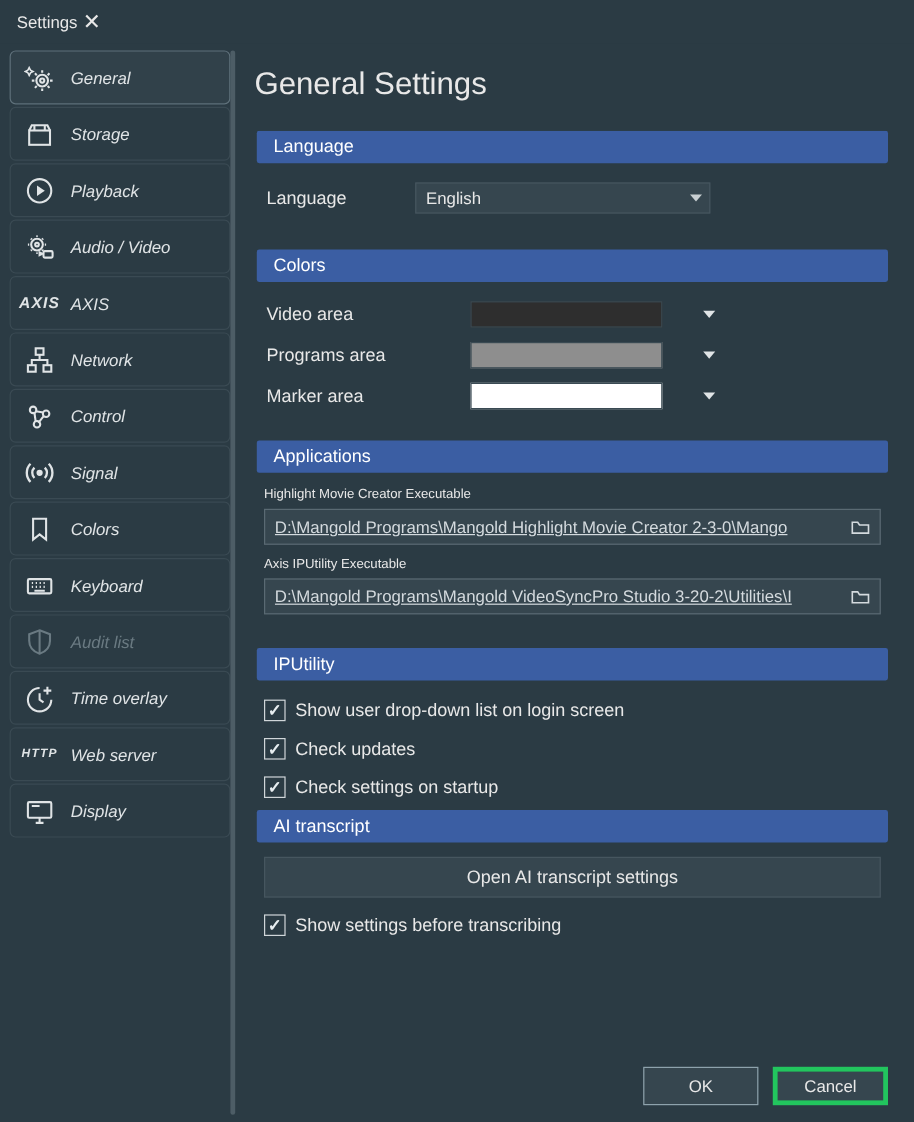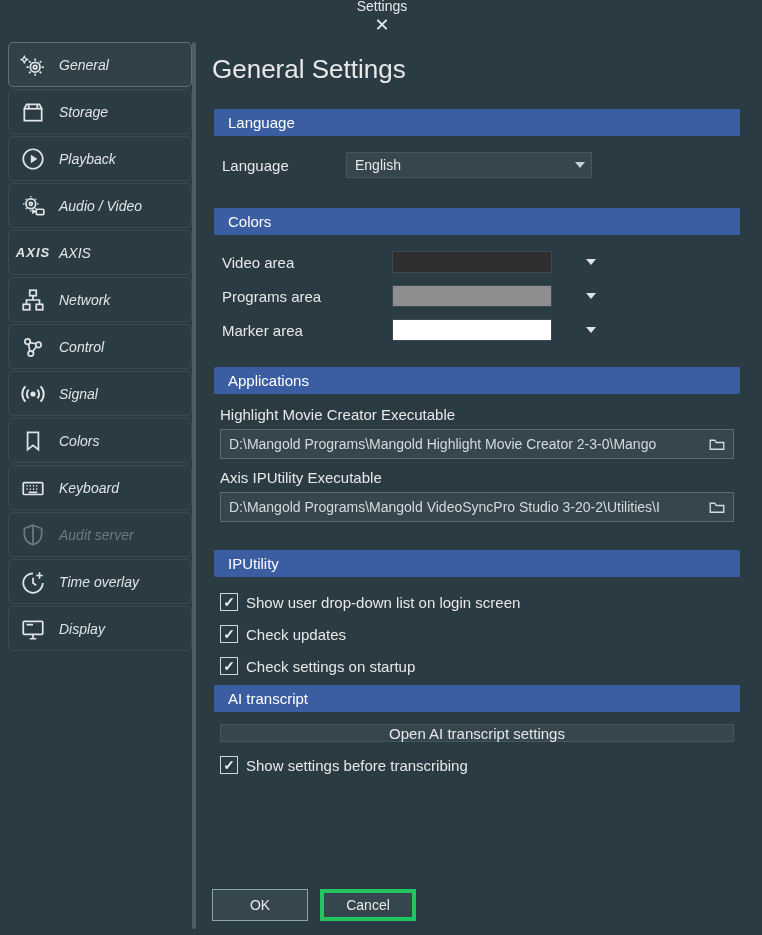--- a/index.html
+++ b/index.html
@@ -6,24 +6,23 @@
     body {
       font-family: "Segoe UI", Arial, sans-serif;
       background: #2b3b44;
       color: #e8e8e8;
       width: 762px; height: 935px;
       overflow: hidden;
       font-size: 14px;
     }
     .titlebar {
       height: 36px;
-      display: flex; align-items: center; justify-content: flex-end;
+      display: flex; align-items: center; justify-content: flex-start;
       padding: 0 12px 0 14px;
       background: #2b3b44;
-      flex-direction: column;
     }
     .titlebar-close { font-size: 18px; width: 24px; text-align: center; cursor: pointer; }
     .body-wrap {
       display: flex;
       height: calc(935px - 36px);
     }
     
     .sidebar {
       width: 198px;
       padding: 6px 6px 6px 8px;
@@ -103,56 +102,56 @@
     }
     .color-dd {
       width: 18px; height: 18px; position: relative; cursor:pointer;
     }
     .color-dd::after {
       content:""; position:absolute; left:4px; top:6px;
       border-left:5px solid transparent; border-right:5px solid transparent; border-top:6px solid #e0e4e6;
     }
     .section-gap { height: 18px; }
     .field-block { padding: 0 6px 10px 6px; }
-    .field-label { font-size: 15px; margin-bottom: 6px; }
+    .field-label { font-size: 11px; margin-bottom: 6px; }
     .path-input {
       display:flex; align-items:center;
       height: 30px;
       background: #36464f;
       border: 1px solid #5a6a73;
       padding: 0 4px 0 8px;
       font-size: 14px; color: #d4dade;
     }
-    .path-input .txt { flex:1; overflow:hidden; white-space:nowrap; }
+    .path-input .txt { flex:1; overflow:hidden; white-space:nowrap;text-decoration:underline; }
     .path-input .folder-btn {
       width: 24px; height: 22px; display:flex; align-items:center; justify-content:center; cursor:pointer;
     }
     .chk-row {
       display:flex; align-items:center; gap:8px;
       padding: 4px 6px 10px 6px;
       font-size: 15px;
     }
     .chk {
       width: 18px; height: 18px; border: 1.5px solid #d0d6d9; background: transparent;
       display:flex; align-items:center; justify-content:center; cursor:pointer;
     }
     .chk.checked::after {
       content:"✓"; color:#e8eef1; font-size:14px; line-height:14px; font-weight:bold;
     }
     .wide-btn {
       margin: 0 6px 10px 6px;
-      height: 18px;
+      height: 34px;
       background: #36464f;
       border: 1px solid #46565f;
       display:flex; align-items:center; justify-content:center;
       cursor:pointer;
       font-size: 15px;
     }
     .footer {
-      display:flex; gap:12px;
+      display:flex; justify-content:flex-end; gap:12px;
       padding: 14px 4px 0 0;
     }
     .btn {
       width: 96px; height: 32px;
       background: #36464f;
       border: 4px solid #22c55e;
       display:flex; align-items:center; justify-content:center;
       cursor:pointer;
       font-size: 14px;
     }
@@ -277,34 +276,40 @@
       <span>Keyboard</span>
     </div>
 
     <div class="side-item disabled">
       <span class="icon">
         <svg width="26" height="26" viewBox="0 0 24 24" fill="none" stroke="#6a7a82" stroke-width="1.6">
           <path d="M12 3l8 3v5c0 5-3.5 8.5-8 10-4.5-1.5-8-5-8-10V6z"></path>
             <path d="M12 3v18"></path>
         </svg>
       </span>
-      <span>Audit server</span>
+      <span>Audit list</span>
     </div>
 
     <div class="side-item">
       <span class="icon">
         <svg width="26" height="26" viewBox="0 0 24 24" fill="none" stroke="#e0e4e6" stroke-width="1.6">
           <path d="M12 4a9 9 0 1 0 9 9"></path>
             <path d="M12 8v5l3 2"></path>
             <path d="M18 3v6M15 6h6"></path>
         </svg>
       </span>
       <span>Time overlay</span>
     </div>
 
+    <div class="side-item">
+      <span class="icon">
+          <span class="http-txt">HTTP</span>
+        </span>
+      <span>Web server</span>
+    </div>
 
     <div class="side-item">
       <span class="icon">
         <svg width="26" height="26" viewBox="0 0 24 24" fill="none" stroke="#e0e4e6" stroke-width="1.6">
           <rect x="3" y="5" width="18" height="12" rx="1"></rect>
             <path d="M9 21h6M12 17v4"></path>
             <path d="M6 8h6"></path>
         </svg>
       </span>
       <span>Display</span>

